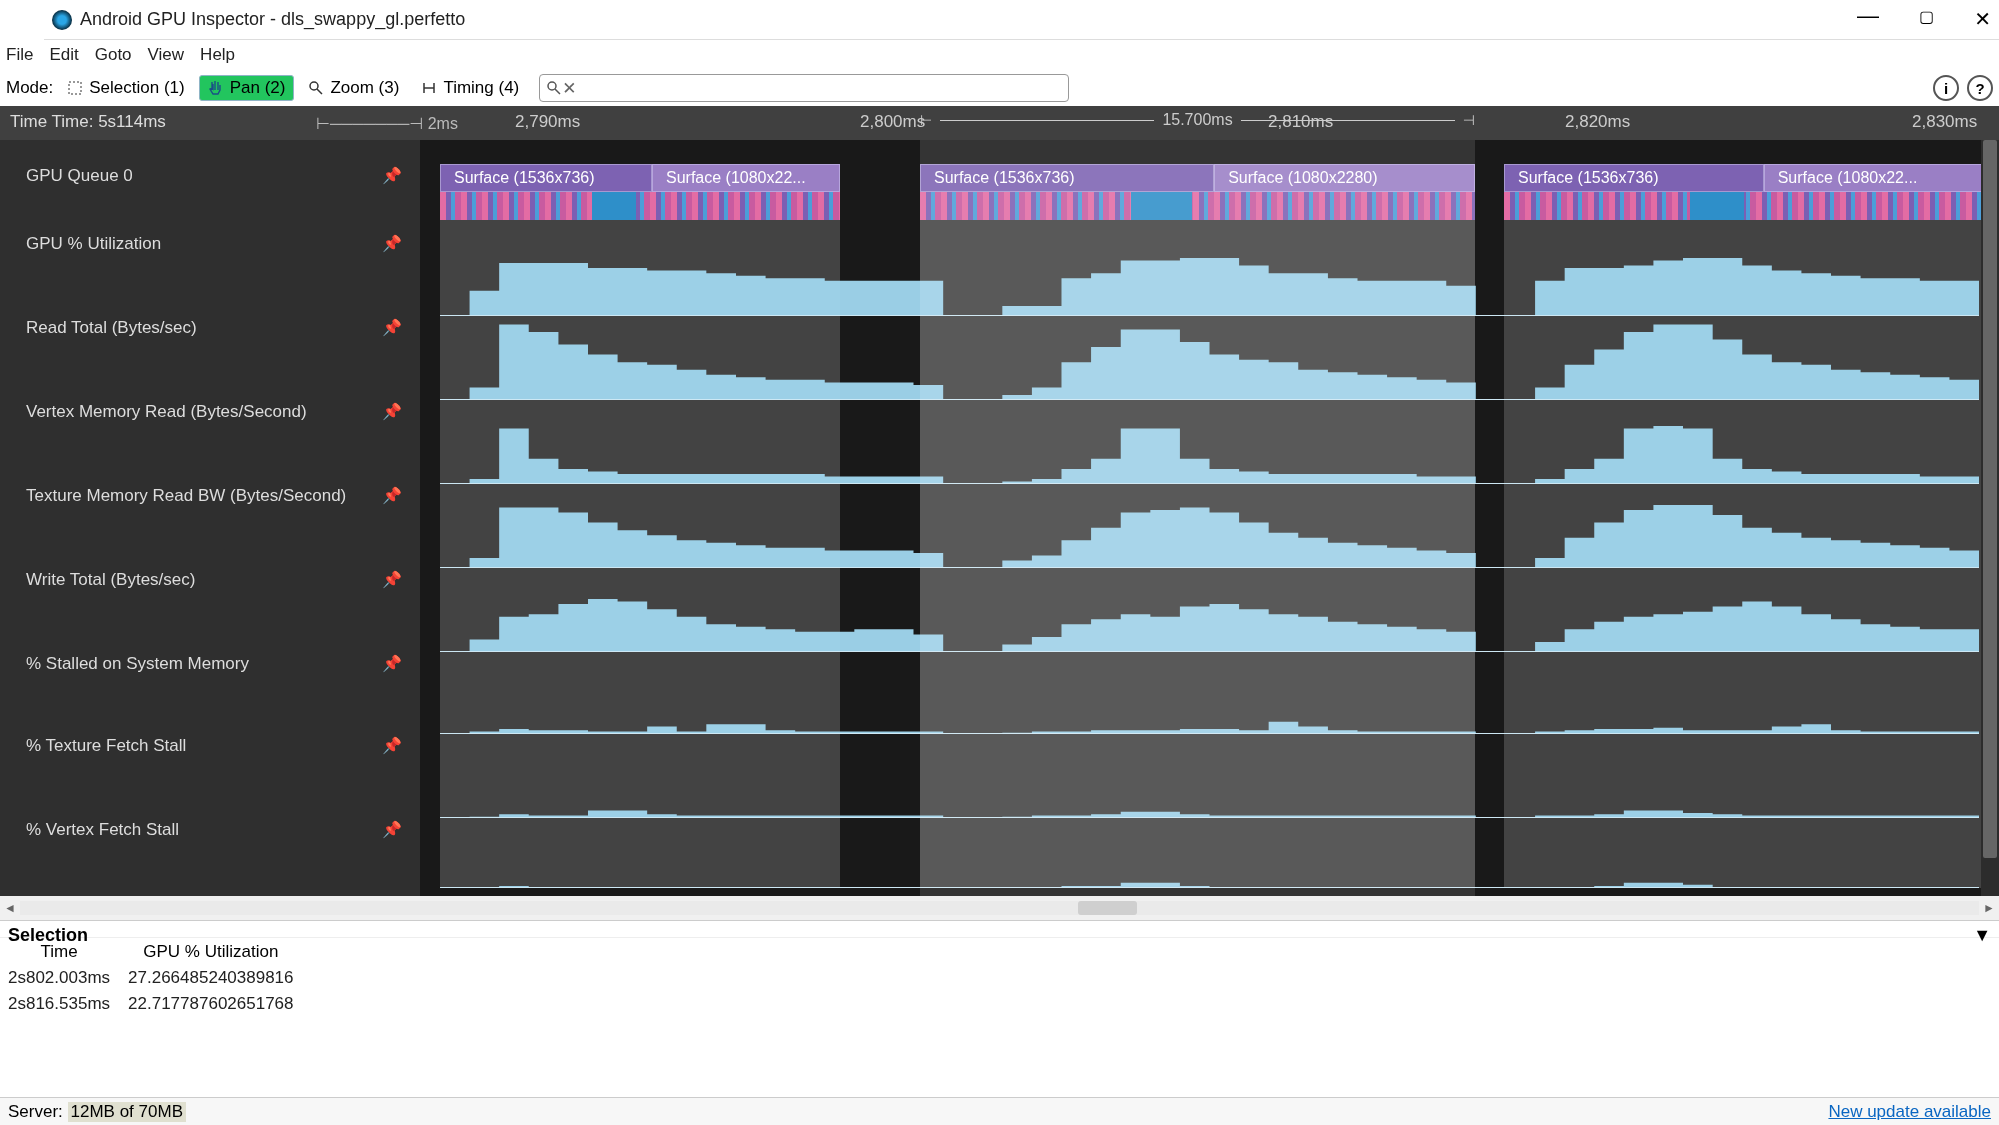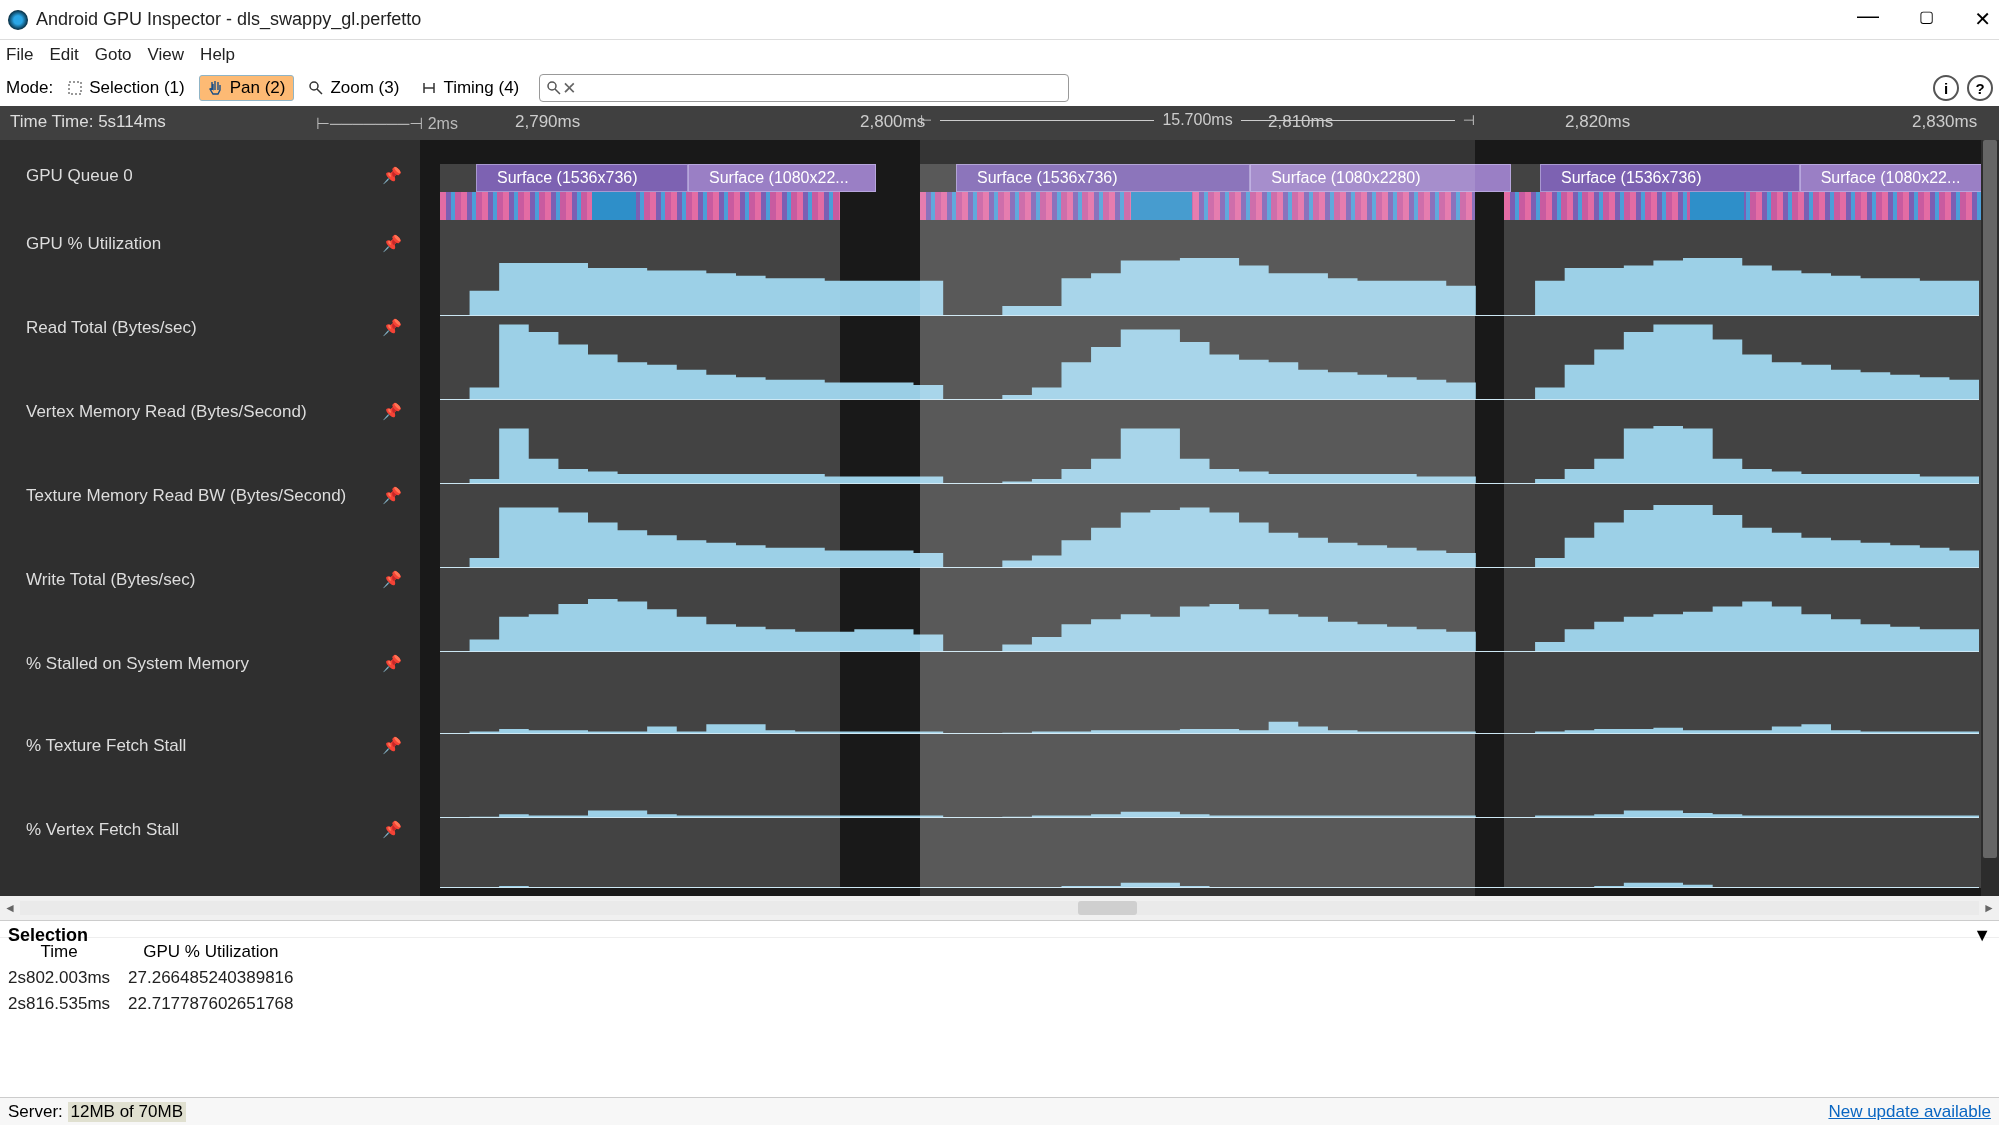--- a/index.html
+++ b/index.html
@@ -1,25 +1,25 @@
 <!DOCTYPE html>
 <html><head>
 <meta charset="utf-8">
 <style>
 * { margin:0; padding:0; box-sizing:border-box; font-family:"Segoe UI",Arial,sans-serif; }
 html,body { width:1999px; height:1125px; background:#fff; overflow:hidden; }
-.titlebar { height:40px; display:flex; align-items:center; padding:3px 8px; background:#fff; border-bottom:1px solid #ddd; }
+.titlebar { height:40px; display:flex; align-items:center; padding:3px 8px; background:#fff; border-bottom:1px solid #ddd;margin-left:44px; }
 .titlebar .app-icon { width:20px; height:20px; border-radius:50%; background:radial-gradient(#2aa6e6 30%,#062b3f 70%); margin-right:8px; }
 .titlebar .win-ctrls { margin-left:auto; display:flex; gap:40px; font-size:16px; }
 .titlebar .win-ctrls span { cursor:pointer; }
 .menubar { height:30px; display:flex; align-items:center; padding:0 6px; gap:16px; font-size:17px; color:#222; }
 .menubar span { cursor:pointer; }
 .toolbar { height:36px; display:flex; align-items:center; padding:0 6px; gap:6px; font-size:17px; }
 .mode-btn { display:flex; align-items:center; gap:6px; padding:2px 8px; border-radius:3px; cursor:pointer; }
-.mode-btn.active { background:#fdba74; border:1px solid #8fb4c6;align-items:center; }
+.mode-btn.active { background:#22c55e; border:1px solid #8fb4c6;align-items:center; }
 .mode-icon { width:16px; height:16px; display:inline-flex; align-items:center; justify-content:center; }
 .searchbox { width:530px; height:28px; border:1px solid #999; border-radius:4px; display:flex; align-items:center; padding:0 6px; margin-left:6px; }
 .searchbox input { border:none; outline:none; flex:1; font-size:17px; background:transparent; }
 .toolbar .right-icons { margin-left:auto; display:flex; gap:8px; }
 .circ-icon { width:26px; height:26px; border:2px solid #555; border-radius:50%; display:flex; align-items:center; justify-content:center; font-size:15px; font-weight:bold; cursor:pointer; }
 
 .timeline-area { height:790px; background:#191919; color:#ddd; position:relative; overflow:hidden; }
 .ruler { height:34px; background:#404040; display:flex; position:relative; font-size:17px; }
 .ruler .total { position:absolute; left:10px; top:6px; }
 .ruler .scale-hint { position:absolute; left:316px; top:8px; font-size:16px; color:#bbb; }
@@ -29,21 +29,21 @@
 .track-panel { position:absolute; left:0; top:0; bottom:0; width:420px; background:#2f2f2f; }
 .track-row { position:absolute; left:0; right:0; }
 .track-label { position:absolute; left:26px; top:2px; font-size:17px; color:#ddd; }
 .pin { position:absolute; right:18px; top:2px; color:#fff; font-size:16px; cursor:pointer; }
 .data-area { position:absolute; left:440px; right:0; top:0; bottom:0; }
 .data-row { position:absolute; left:0; right:0; }
 .data-row .bg-light { position:absolute; top:0; bottom:0; background:#434343; }
 .sel-overlay { position:absolute; top:0; bottom:0; background:rgba(255,255,255,0.12); pointer-events:none; z-index:5; }
 .sel-bracket { position:absolute; top:2px; height:24px; color:#ccc; font-size:16px; z-index:6; display:flex; align-items:center; gap:8px; }
 .sel-bracket .line { height:1px; background:#ccc; flex:1; }
-.surface-block { position:absolute; top:0; height:28px; display:flex; align-items:center; padding:0 20px; font-size:16px; color:#fff; overflow:hidden; white-space:nowrap;margin-left:36px; }
+.surface-block { position:absolute; top:0; height:28px; display:flex; align-items:center; padding:0 13px; font-size:16px; color:#fff; overflow:hidden; white-space:nowrap; }
 .surf-a { background:#7d62b2; border:1px solid #a898d0; }
 .surf-b { background:#9a7fc5; border:1px solid #b7a6dd; }
 .stripes { position:absolute; top:28px; height:28px; background:repeating-linear-gradient(90deg,#e36ca4 0 6px,#7c5fb3 6px 11px,#4c9ed8 11px 15px,#c85ba0 15px 21px); }
 .stripe-blue { position:absolute; top:28px; height:28px; background:#2e8fc9; }
 svg.chart { position:absolute; top:0; left:0; width:100%; height:100%; }
 svg.chart path { fill:#a1d8f0; fill-opacity:0.95; }
 svg.chart .base { stroke:#cde8f4; stroke-width:1; }
 
 .right-scrollbar { position:absolute; right:0; top:34px; bottom:0; width:18px; background:#2c2c2c; }
 .right-scrollbar .thumb { position:absolute; left:2px; right:2px; top:0; height:95%; background:#666; border-radius:2px; }

